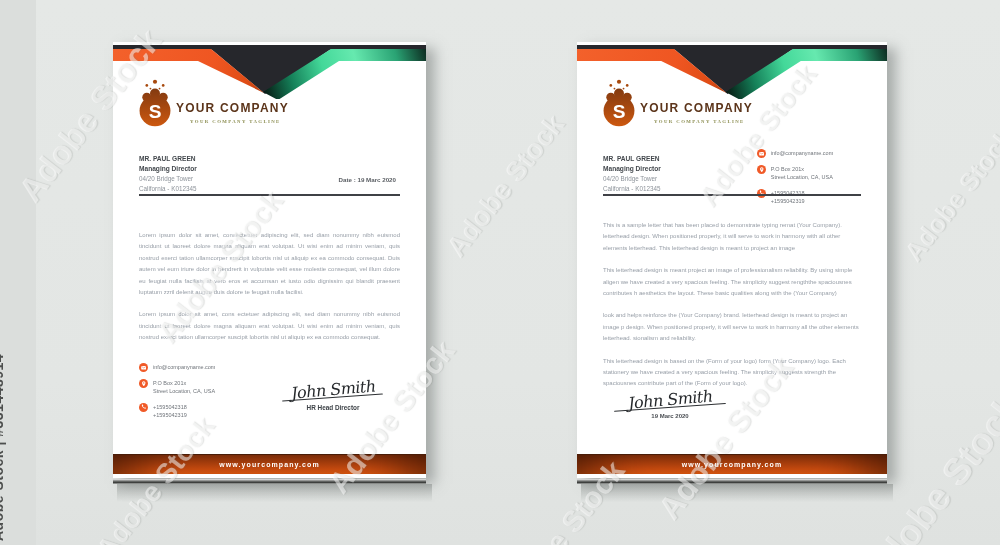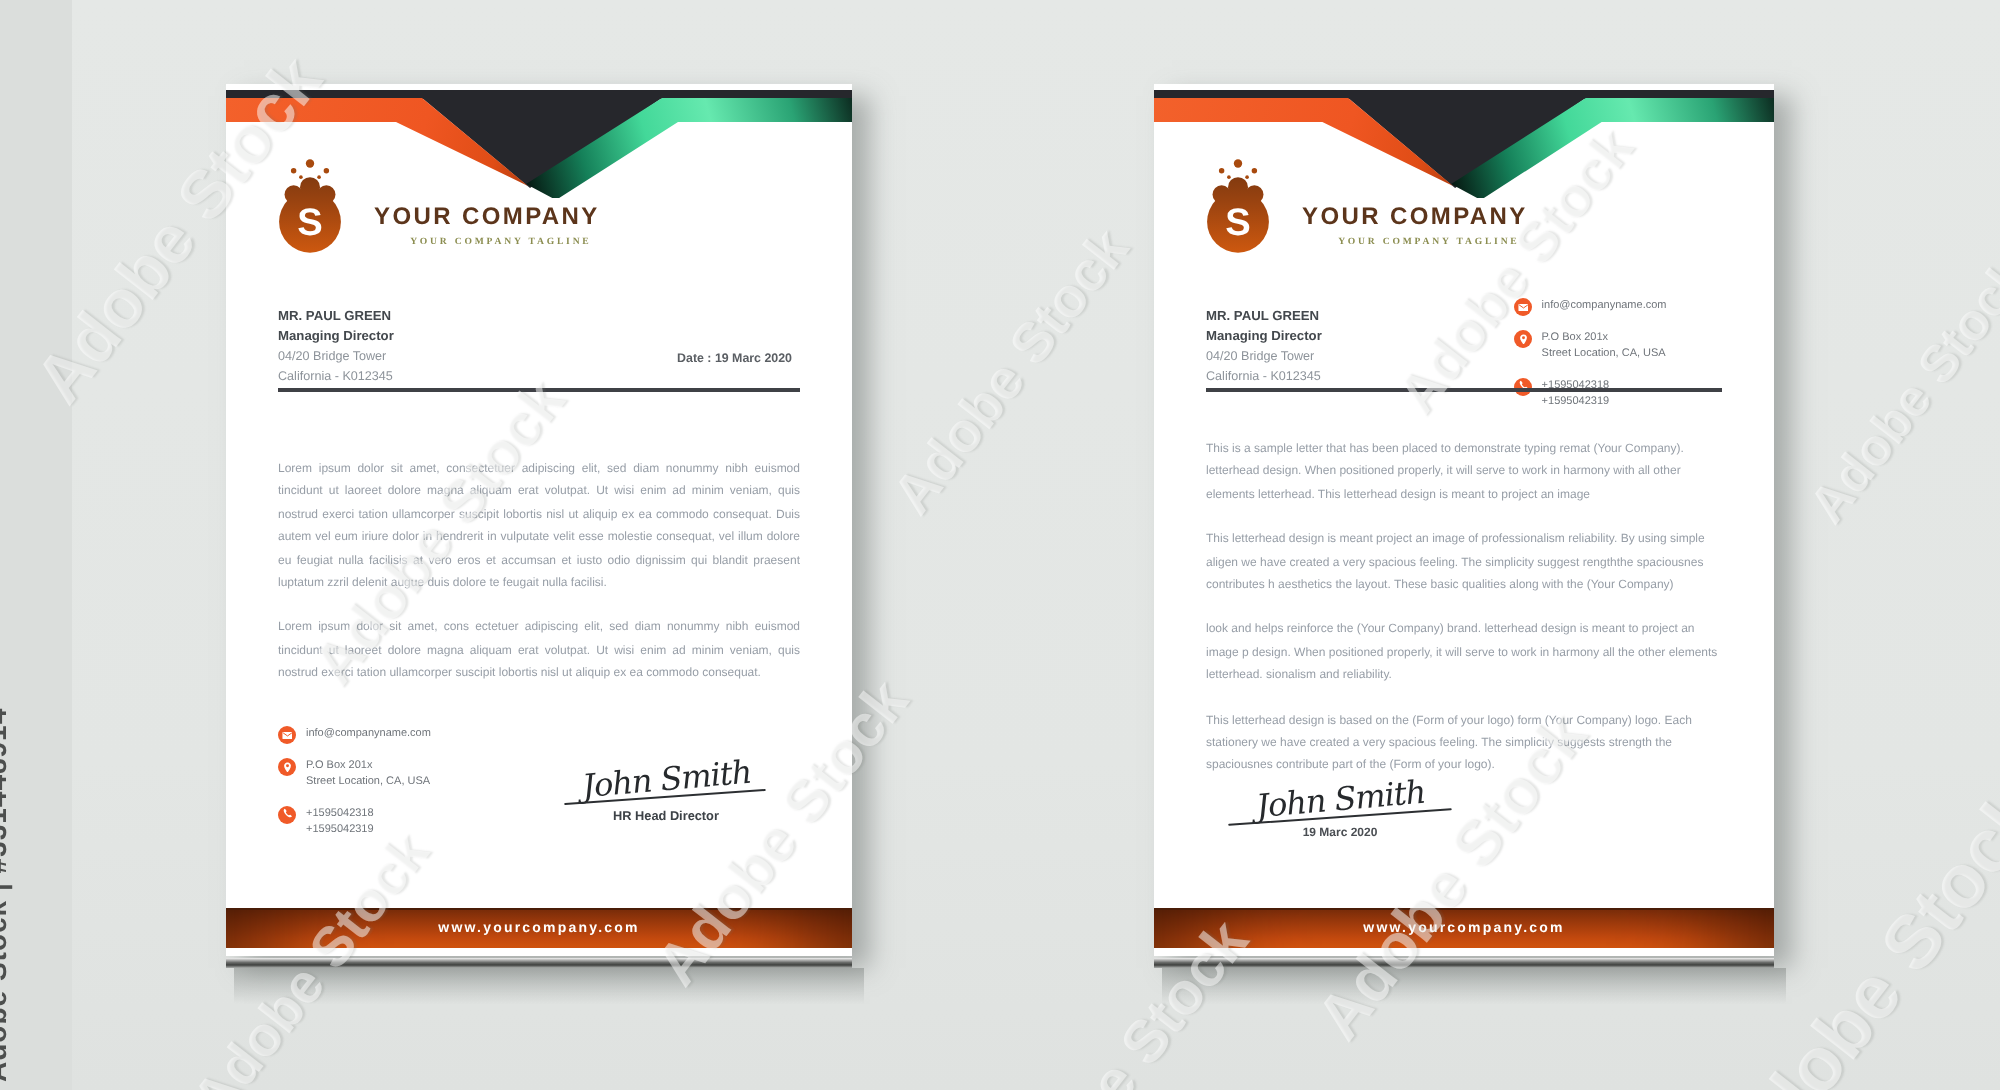--- a/index.html
+++ b/index.html
@@ -22,21 +22,21 @@
   .paper::after{content:"";position:absolute;left:0;right:0;bottom:-6px;height:5px;
       background:linear-gradient(180deg,#f0f0f0 0%,#6a6c6a 45%,#3e403e 70%,#aeb1af 100%);}
   .paper .under-glow{position:absolute;left:4px;right:-6px;bottom:-24px;height:18px;
       background:linear-gradient(180deg,rgba(120,126,123,.45),rgba(227,230,228,0));}
 
   .head-art{position:absolute;left:0;top:3px;width:100%;height:54px;display:block;}
 
   
   .logo-row{position:absolute;left:22px;top:36px;display:flex;align-items:flex-start;}
   .logo-mark{width:40px;height:53px;flex:0 0 auto;}
-  .brand-txt{margin-left:12px;padding-top:23px;text-align:center;}
+  .brand-txt{margin-left:1px;padding-top:23px;}
   .brand-name{font-size:12px;font-weight:bold;letter-spacing:1.2px;color:#5c351b;}
   .brand-tag{font-size:4.8px;font-weight:bold;letter-spacing:1.4px;color:#8b8d50;margin-top:3.5px;padding-left:14px;font-family:"Liberation Serif",serif;}
 
   
   .recipient{position:absolute;left:26px;top:112px;line-height:1.55;}
   .rec-b{font-size:6.6px;font-weight:bold;color:#43484d;}
   .rec-g{font-size:6.3px;color:#8d939a;}
 
   .date-line{position:absolute;right:30px;top:134px;font-size:6.2px;font-weight:bold;color:#5a5e63;}
 

